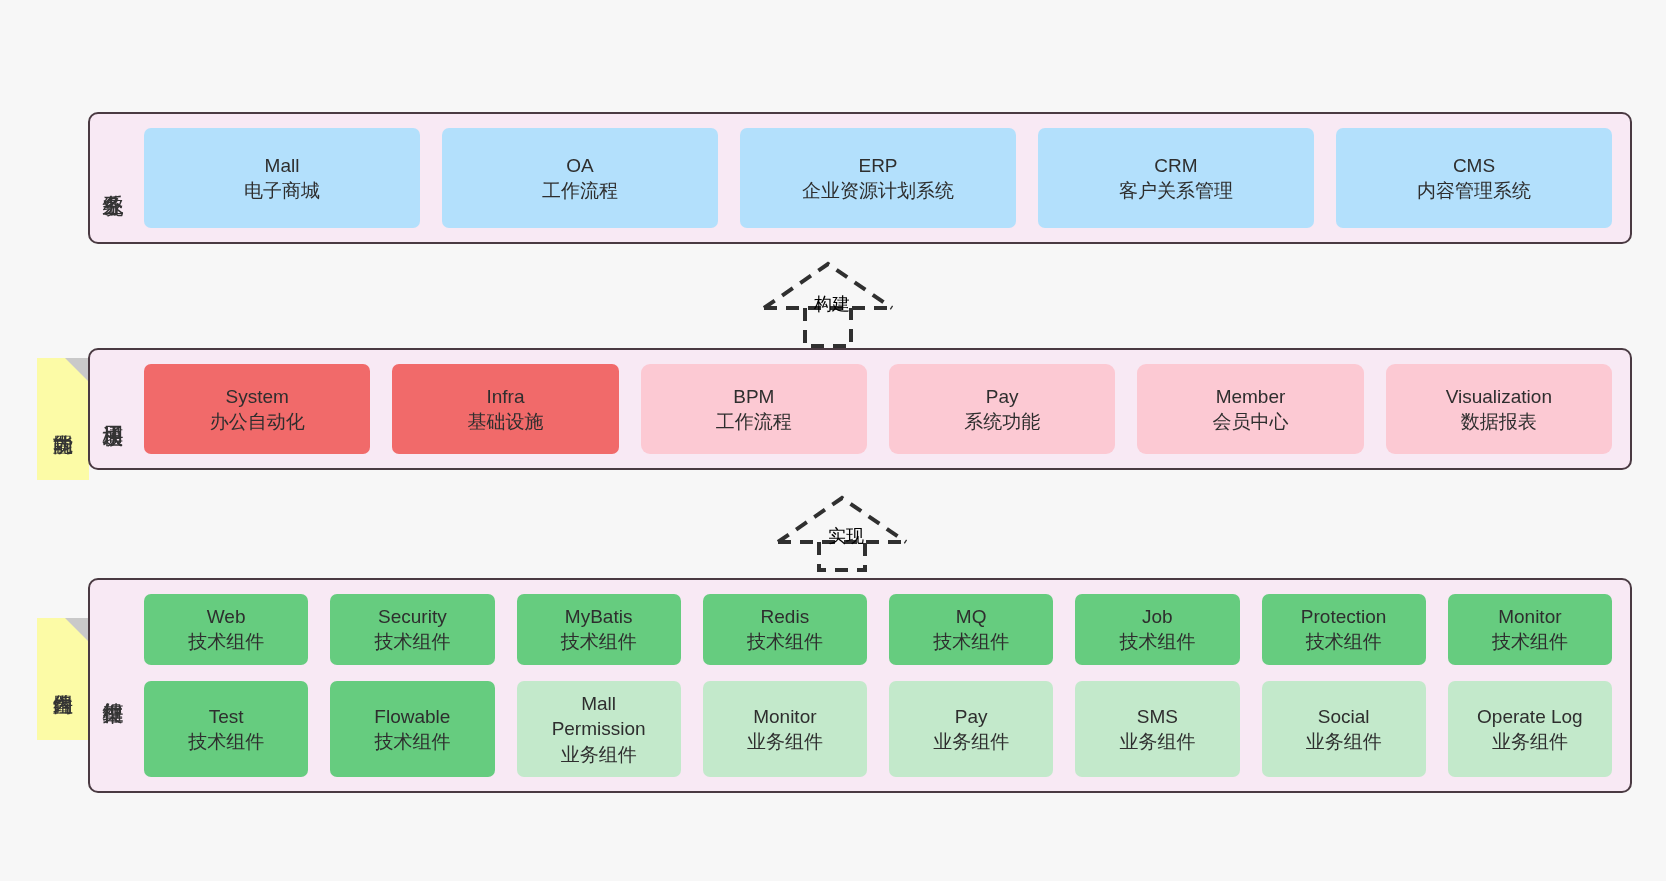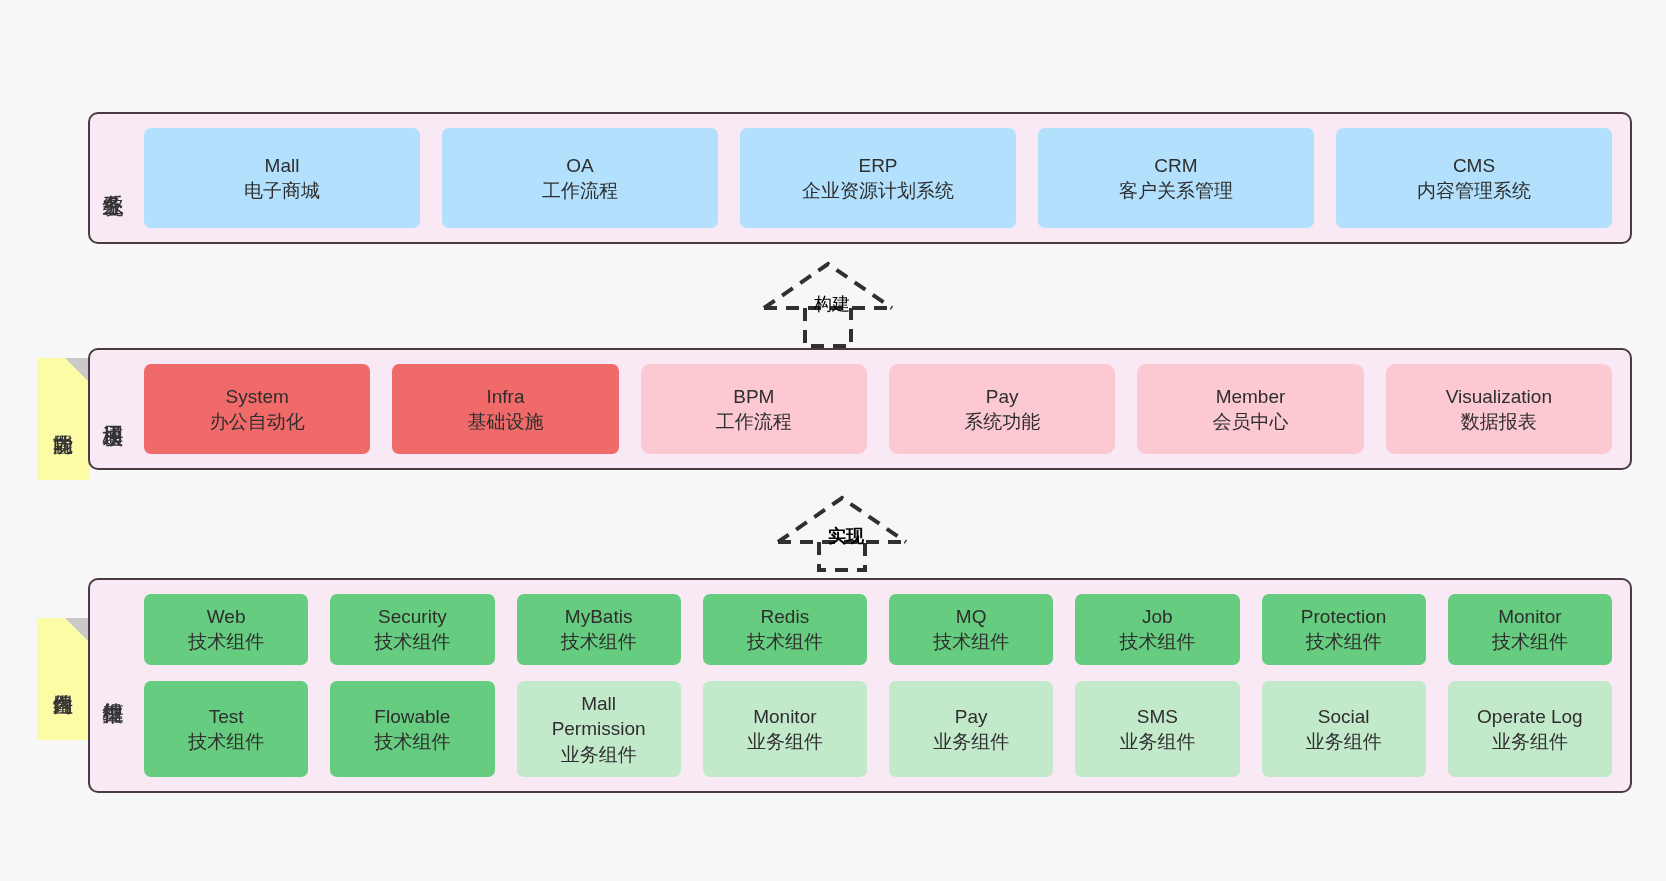--- a/index.html
+++ b/index.html
@@ -207,21 +207,21 @@
         </div>
       </div>
     </div>
   </div>
 
   <svg class="arrow" style="left:766px; top:490px; width:160px; height:82px;" viewBox="0 0 160 82">
     <polyline points="12,52 76,8 140,52" fill="none" stroke="#303030" stroke-width="4" stroke-dasharray="13,9" stroke-linecap="butt"></polyline>
     <polyline points="12,52 140,52" fill="none" stroke="#303030" stroke-width="4" stroke-dasharray="13,9" stroke-linecap="butt"></polyline>
     <polyline points="53,52 53,80 99,80 99,52" fill="none" stroke="#303030" stroke-width="4" stroke-dasharray="13,9" stroke-linecap="butt"></polyline>
   </svg>
-  <div class="arrow-label" style="left:814px; top:524px; width:64px;font-weight:bold;">实现</div>
+  <div class="arrow-label" style="left:814px; top:524px; width:64px;">实现</div>
 
   <div class="note" style="left:37px; top:618px; width:52px; height:122px;">
     <span>内置组件</span>
     <span class="note-fold"></span>
   </div>
 
   <div class="layer" id="layer-2" style="left:88px; top:578px; width:1544px; height:215px;">
     <div class="layer-title">框架组件</div>
     <div class="layer-body">
 

